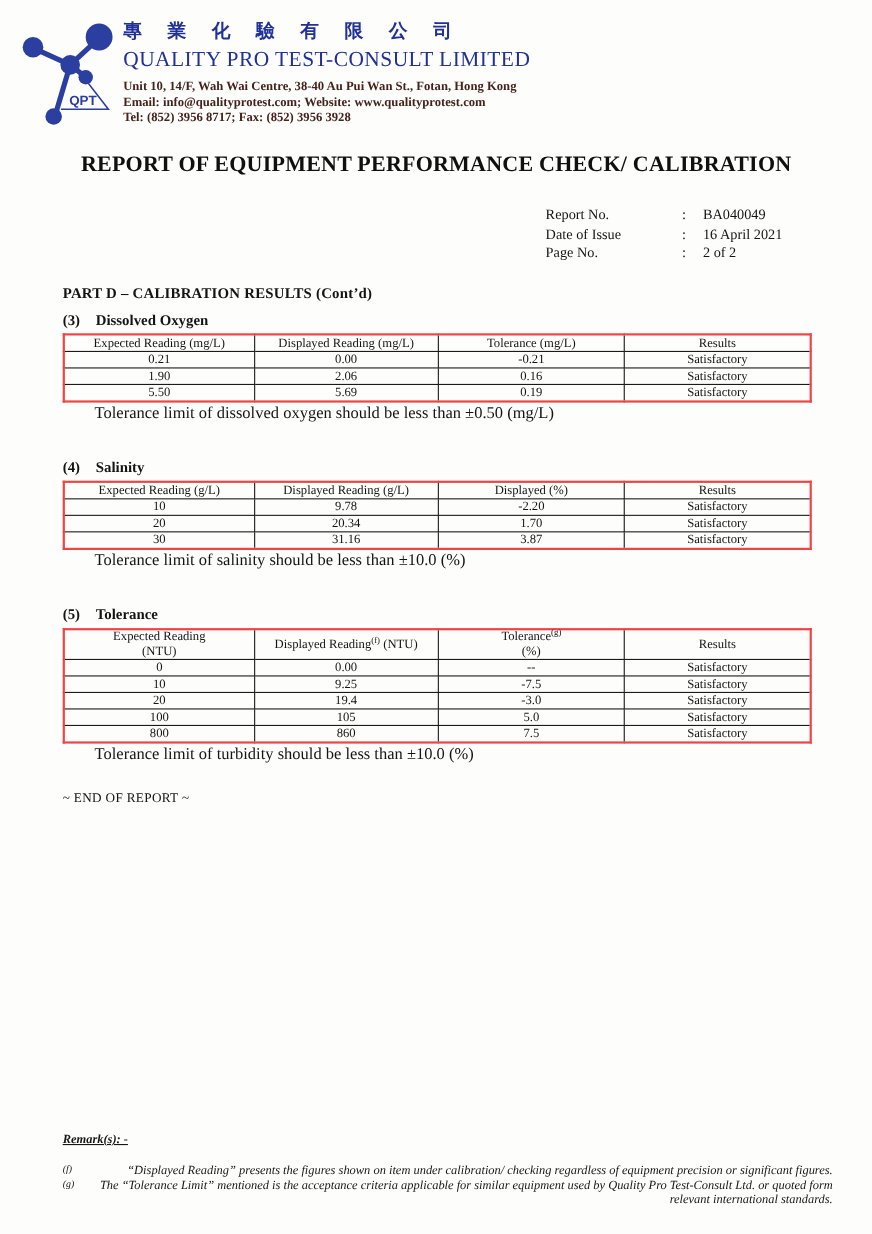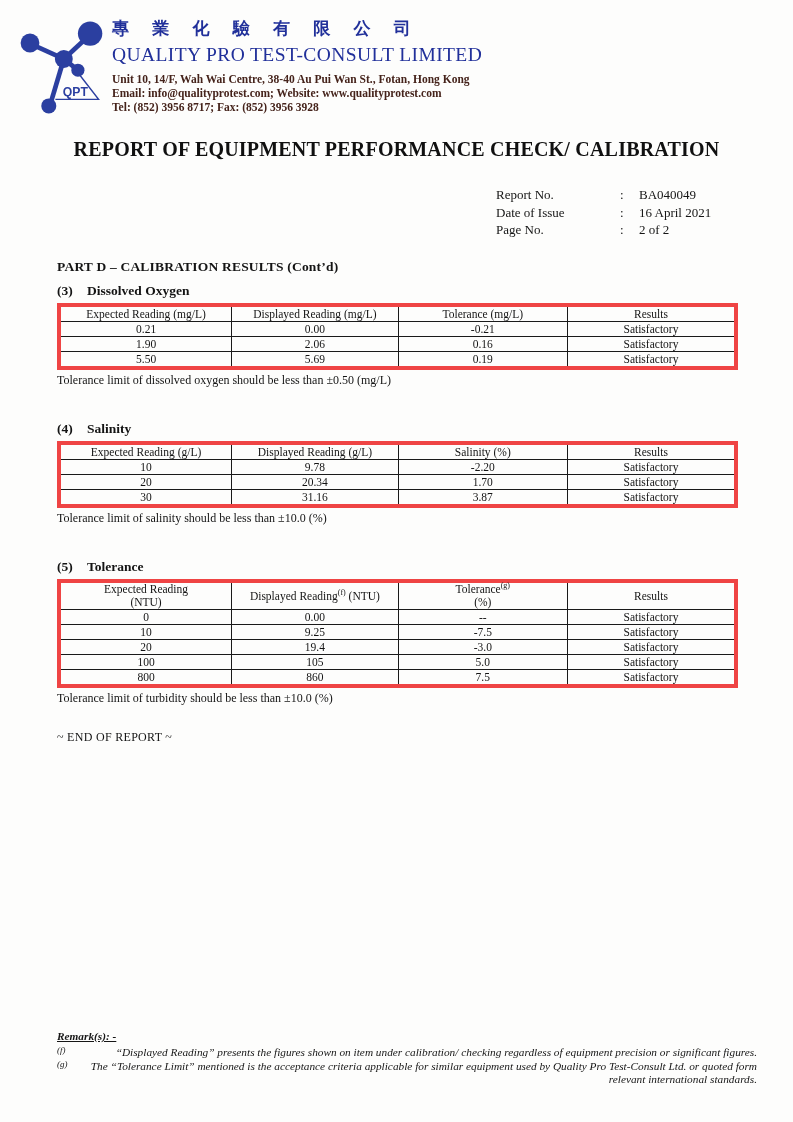--- a/index.html
+++ b/index.html
@@ -32,36 +32,36 @@
   .ri-colon{width:19px;}
 
   
   .main{position:absolute;left:57px;top:259px;width:681px;}
   .part-heading{font-weight:bold;font-size:13.5px;letter-spacing:0.2px;}
   .section{margin-top:8px;}
   .section.gap{margin-top:33px;}
   .section-heading{font-weight:bold;font-size:13.5px;}
   .section-num{display:inline-block;width:30px;}
   table.cal{width:100%;border-collapse:collapse;margin-top:4px;font-size:11.5px;
-    border:4px solid #ef4444;table-layout:fixed;}
+    border:2px solid #ef4444;table-layout:fixed;}
   table.cal th,table.cal td{
     border:1px solid #1a1a1a;text-align:center;font-weight:normal;
     padding:0 2px;line-height:14px;height:14px;vertical-align:middle;
   }
   table.cal th{line-height:13px;}
   table.cal col.c1{width:25.5%;} table.cal col.c2{width:24.6%;}
   table.cal col.c3{width:25.0%;} table.cal col.c4{width:24.9%;}
   sup{font-size:8px;line-height:0;}
-  .note{font-size:12px;line-height:15px;margin-top:3px;}
+  .note{font-size:15px;line-height:15px;margin-top:3px;margin-left:29px;}
   .end-of-report{text-align:left;font-size:12px;margin-top:24px;letter-spacing:0.3px;}
 
   
   .remarks{position:absolute;left:57px;top:1030px;width:700px;
     font-style:italic;font-size:11.3px;line-height:13.8px;color:#161616;}
-  .remarks-heading{font-weight:bold;text-decoration:underline;margin-bottom:2px;}
+  .remarks-heading{font-weight:bold;text-decoration:underline;margin-bottom:14px;}
   .remark-item{display:flex;align-items:flex-start;}
   .remark-marker{width:28px;flex:none;font-size:9px;vertical-align:super;position:relative;top:-2px;}
   .remark-text{flex:1;text-align:right;}
 </style>
 </head>
 <body>
 
 <div class="page">
 
   <div class="logo">
@@ -166,21 +166,21 @@
         <colgroup>
             <col class="c1">
             <col class="c2">
             <col class="c3">
             <col class="c4">
           </colgroup>
       <thead>
             <tr>
               <th>Expected Reading (g/L)</th>
               <th>Displayed Reading (g/L)</th>
-              <th>Salinity (%)</th>
+              <th>Displayed (%)</th>
               <th>Results</th>
             </tr>
           </thead>
           <tbody>
             <tr>
               <td>10</td>
               <td>9.78</td>
               <td>-2.20</td>
               <td>Satisfactory</td>
             </tr>

